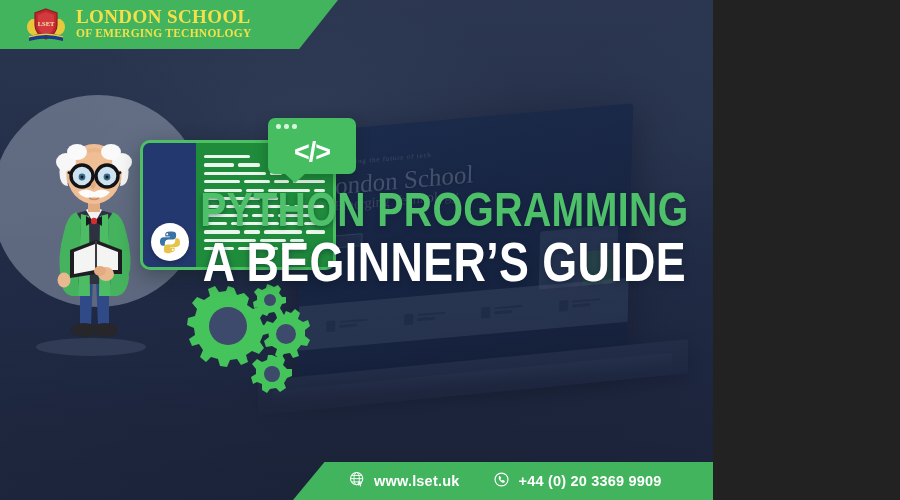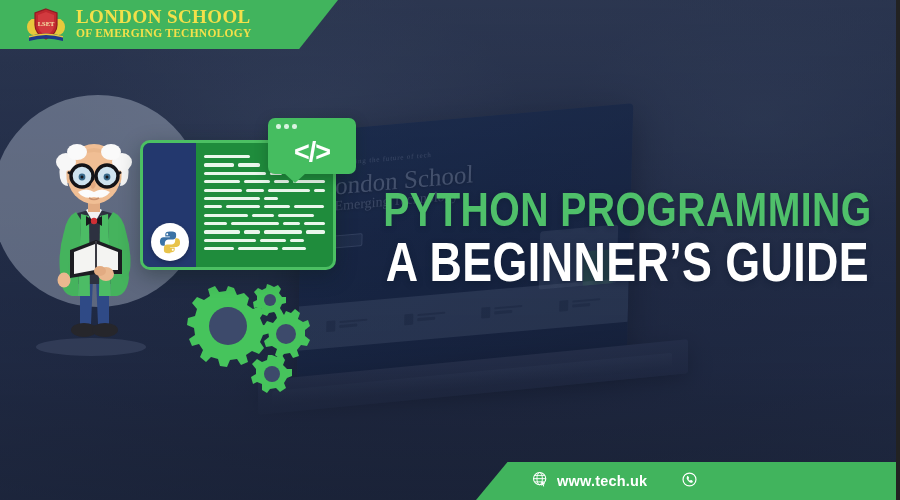--- a/index.html
+++ b/index.html
@@ -1,21 +1,21 @@
 <!DOCTYPE html>
 <html><head>
 <meta charset="utf-8">
 <style>
   * { margin:0; padding:0; box-sizing:border-box; }
   html,body { background:#222; }
   body { font-family:"Liberation Sans", sans-serif; }
 
   .banner{
     position:relative;
-    width:896px; height:500px;
+    width:713px; height:500px;
     overflow:hidden;
     background:#3b4b6d;
   }
 
   
   .bg-photo{
     position:absolute; inset:0;
     background:
       radial-gradient(ellipse 320px 200px at 300px 120px, rgba(125,140,165,.45), rgba(125,140,165,0) 70%),
       radial-gradient(ellipse 260px 180px at 760px 120px, rgba(120,135,160,.32), rgba(120,135,160,0) 72%),
@@ -490,25 +490,26 @@
   <div class="bottombar">
     <div class="contact">
       <span>
         <svg viewBox="0 0 20 20" width="17" height="17">
           <circle cx="9" cy="9" r="7.2" fill="none" stroke="#fff" stroke-width="1.3"></circle>
           <ellipse cx="9" cy="9" rx="3.2" ry="7.2" fill="none" stroke="#fff" stroke-width="1.1"></ellipse>
           <path d="M2 9h14M3.3 5.2h11.4M3.3 12.8h11.4" stroke="#fff" stroke-width="1.1"></path>
           <path d="M11.5 12 L15.5 15.4 L13.6 15.8 L14.4 17.8 L13.2 18.3 L12.4 16.3 L11 17.6 Z" fill="#fff"></path>
         </svg>
       </span>
-      <span class="txt">www.tech.uk</span>
+      <span class="txt">www.lset.uk</span>
     </div>
     <div class="contact">
       <span>
         <svg viewBox="0 0 20 20" width="17" height="17">
           <circle cx="10" cy="10" r="7.6" fill="none" stroke="#fff" stroke-width="1.4"></circle>
           <path d="M7 6.3c.5-.5 1.2-.4 1.6.2l.8 1.2c.3.4.2.9-.2 1.2l-.5.4c.3.9 1 1.7 1.9 2.1l.4-.5c.3-.4.8-.5 1.2-.2l1.2.8c.6.4.7 1.1.2 1.6-.7.7-1.8.8-2.8.3-1.6-.8-3-2.2-3.8-3.8-.5-1-.4-2 .3-2.7z" fill="#fff"></path>
         </svg>
       </span>
+      <span class="txt">+44 (0) 20 3369 9909</span>
     </div>
   </div>
 
 </div>
 
 </body></html>

